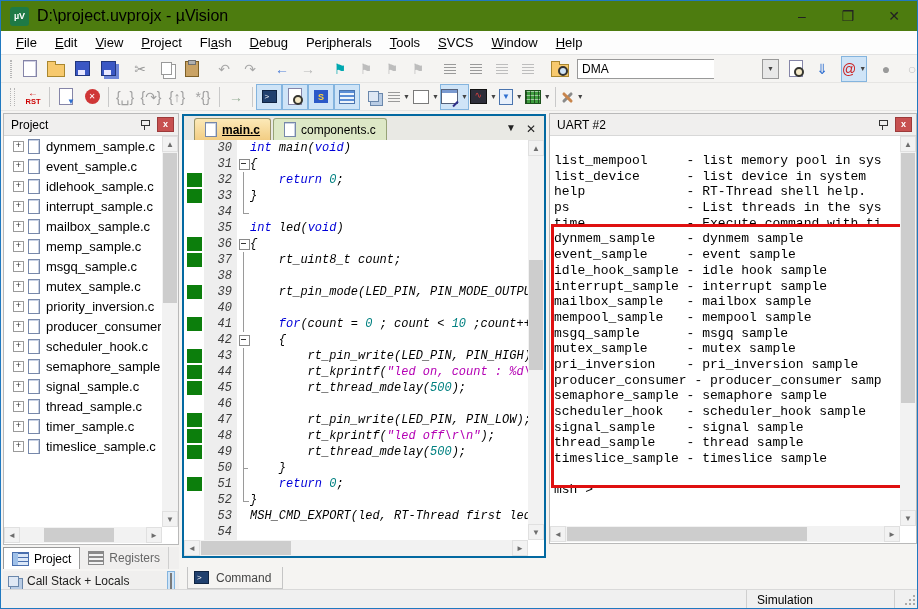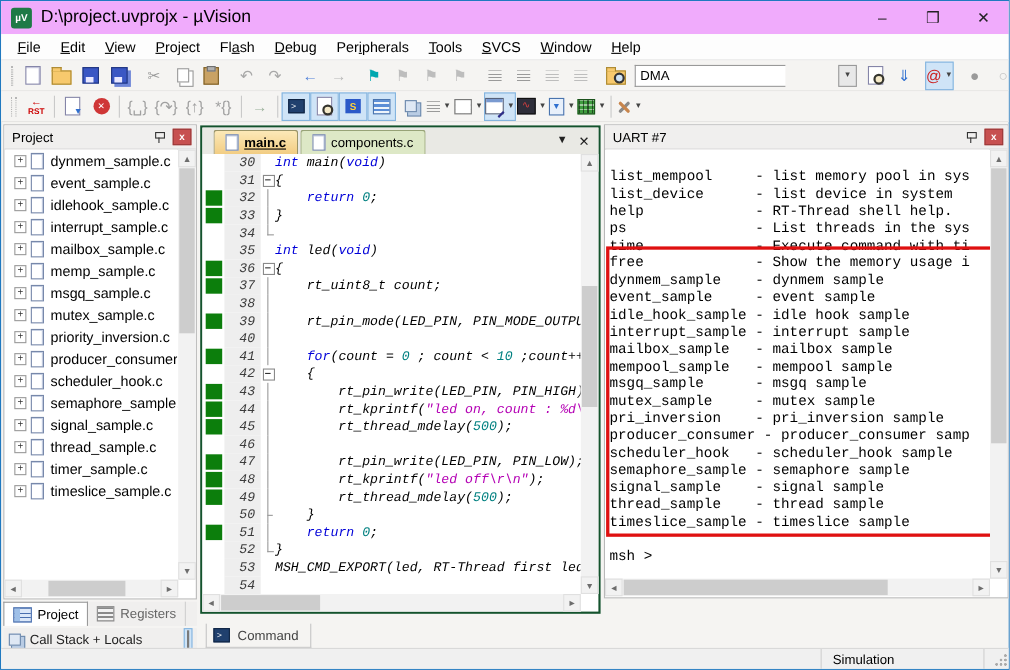--- a/index.html
+++ b/index.html
@@ -1,19 +1,19 @@
 <!DOCTYPE html>
 <html><head>
 <meta charset="utf-8">
 <style>
   html,body{margin:0;padding:0;background:#d6d6d6;}
   #win{position:relative;width:916px;height:607px;background:#f5f4f2;border:1px solid #2079c0;
        font-family:"Liberation Sans",sans-serif;color:#000;overflow:hidden;}
   
-  .titlebar{position:absolute;left:0;top:0;width:100%;height:30px;background:#f0abfc;display:flex;align-items:center;}
+  .titlebar{position:absolute;left:0;top:0;width:100%;height:30px;background:#4d7c0f;display:flex;align-items:center;}
   .appicon{width:19px;height:19px;margin:0 8px 0 9px;background:#1e7a46;border-radius:3px;color:#fff;
            font-size:9px;font-weight:bold;display:flex;align-items:center;justify-content:center;}
   .wtitle{font-size:16px;}
   .wcontrols{margin-left:auto;display:flex;height:100%;}
   .wbtn{width:46px;height:100%;display:flex;align-items:center;justify-content:center;font-size:14px;color:#222;cursor:default;}
   
   .menubar{position:absolute;left:0;top:30px;width:100%;height:24px;background:#fdfdfd;border-bottom:1px solid #e3e3e3;
            display:flex;align-items:center;padding-left:6px;box-sizing:border-box;font-size:13px;}
   .menu-item{padding:3px 9px;}
   .menu-item u{text-decoration:underline;}
@@ -94,21 +94,21 @@
   
   .page-tabs{position:absolute;left:2px;top:546px;width:176px;height:22px;display:flex;font-size:12px;background:#f0efee;}
   .ptab{display:flex;align-items:center;gap:5px;padding:0 8px;border-right:1px solid #cfcfcf;color:#666;}
   .ptab.active{background:#fff;border:1px solid #9a9a9a;border-bottom:none;color:#000;}
   .callstack-bar{position:absolute;left:2px;top:570px;width:176px;height:20px;background:#f0efee;display:flex;align-items:center;
                  gap:8px;font-size:12px;padding-left:5px;box-sizing:border-box;color:#222;}
   .cs-grid{margin-left:auto;margin-right:4px;border:1px solid #84b4de;background:#cfe4f7;padding:2px;}
   .command-tab{position:absolute;left:186px;top:566px;width:96px;height:22px;background:#f5f4f2;border:1px solid #c5c5c5;border-top:none;
                display:flex;align-items:center;gap:7px;font-size:12px;color:#444;padding-left:6px;box-sizing:border-box;}
   
-  .editor-group{position:absolute;left:181px;top:113px;width:364px;height:444px;background:#fff;border:2px solid #14532d;box-sizing:border-box;}
+  .editor-group{position:absolute;left:181px;top:113px;width:364px;height:444px;background:#fff;border:2px solid #0369a1;box-sizing:border-box;}
   .etabbar{position:absolute;left:0;top:0;width:100%;height:24px;background:#e9e9e4;display:flex;align-items:flex-end;padding-left:10px;box-sizing:border-box;}
   .etab{height:21px;display:flex;align-items:center;gap:5px;padding:0 10px;font-size:12px;border:1px solid #9a9468;
         border-bottom:none;border-radius:3px 3px 0 0;margin-right:2px;}
   .etab .t-doc{margin-right:0;}
   .etab.active{background:linear-gradient(#fce9b8,#f2cd83);font-weight:bold;}
   .etab.active .lbl{text-decoration:underline;}
   .etab.inactive{background:#dde8c6;border-color:#97a377;}
   .etabbar .ebtns{margin-left:auto;display:flex;gap:10px;padding:0 8px 4px 0;font-size:10px;color:#222;}
   .code{position:absolute;left:0;top:24px;right:16px;bottom:16px;overflow:hidden;background:#fff;
         font-family:"Liberation Mono","DejaVu Sans Mono",monospace;font-size:12px;}
@@ -711,44 +711,43 @@
     </div>
   </div>
 
   <div class="command-tab">
     <span class="i-console">&gt;</span>
     <span>Command</span>
   </div>
 
   <div class="uart-panel">
     <div class="panel-h">
-      <span>UART #7</span>
+      <span>UART #2</span>
       <span class="sp"></span>
       <span class="i-pin"></span>
       <span class="i-closebox">x</span>
     </div>
     <div class="uart-body" id="uart" style="padding-top: 17px;">
         <div class="uline">list_mempool     - list memory pool in sys</div>
         <div class="uline">list_device      - list device in system</div>
         <div class="uline">help             - RT-Thread shell help.</div>
         <div class="uline">ps               - List threads in the sys</div>
         <div class="uline">time             - Execute command with ti</div>
-        <div class="uline">free             - Show the memory usage i</div>
         <div class="uline">dynmem_sample    - dynmem sample</div>
         <div class="uline">event_sample     - event sample</div>
         <div class="uline">idle_hook_sample - idle hook sample</div>
         <div class="uline">interrupt_sample - interrupt sample</div>
         <div class="uline">mailbox_sample   - mailbox sample</div>
         <div class="uline">mempool_sample   - mempool sample</div>
         <div class="uline">msgq_sample      - msgq sample</div>
         <div class="uline">mutex_sample     - mutex sample</div>
         <div class="uline">pri_inversion    - pri_inversion sample</div>
         <div class="uline">producer_consumer - producer_consumer samp</div>
+        <div class="uline">semaphore_sample - semaphore sample</div>
         <div class="uline">scheduler_hook   - scheduler_hook sample</div>
-        <div class="uline">semaphore_sample - semaphore sample</div>
         <div class="uline">signal_sample    - signal sample</div>
         <div class="uline">thread_sample    - thread sample</div>
         <div class="uline">timeslice_sample - timeslice sample</div>
         <div class="uline"></div>
         <div class="uline">msh &gt;</div>
       </div>
     <div class="uart-hl" id="uarthl" style="border-color: rgb(223, 16, 16);"></div>
     <div class="vsb" style="right:0;top:22px;bottom:17px;">
       <span class="sb-a" style="top:0;">▲</span>
       <span class="sb-t" style="left:1px;right:1px;top:17px;height:250px;"></span>

